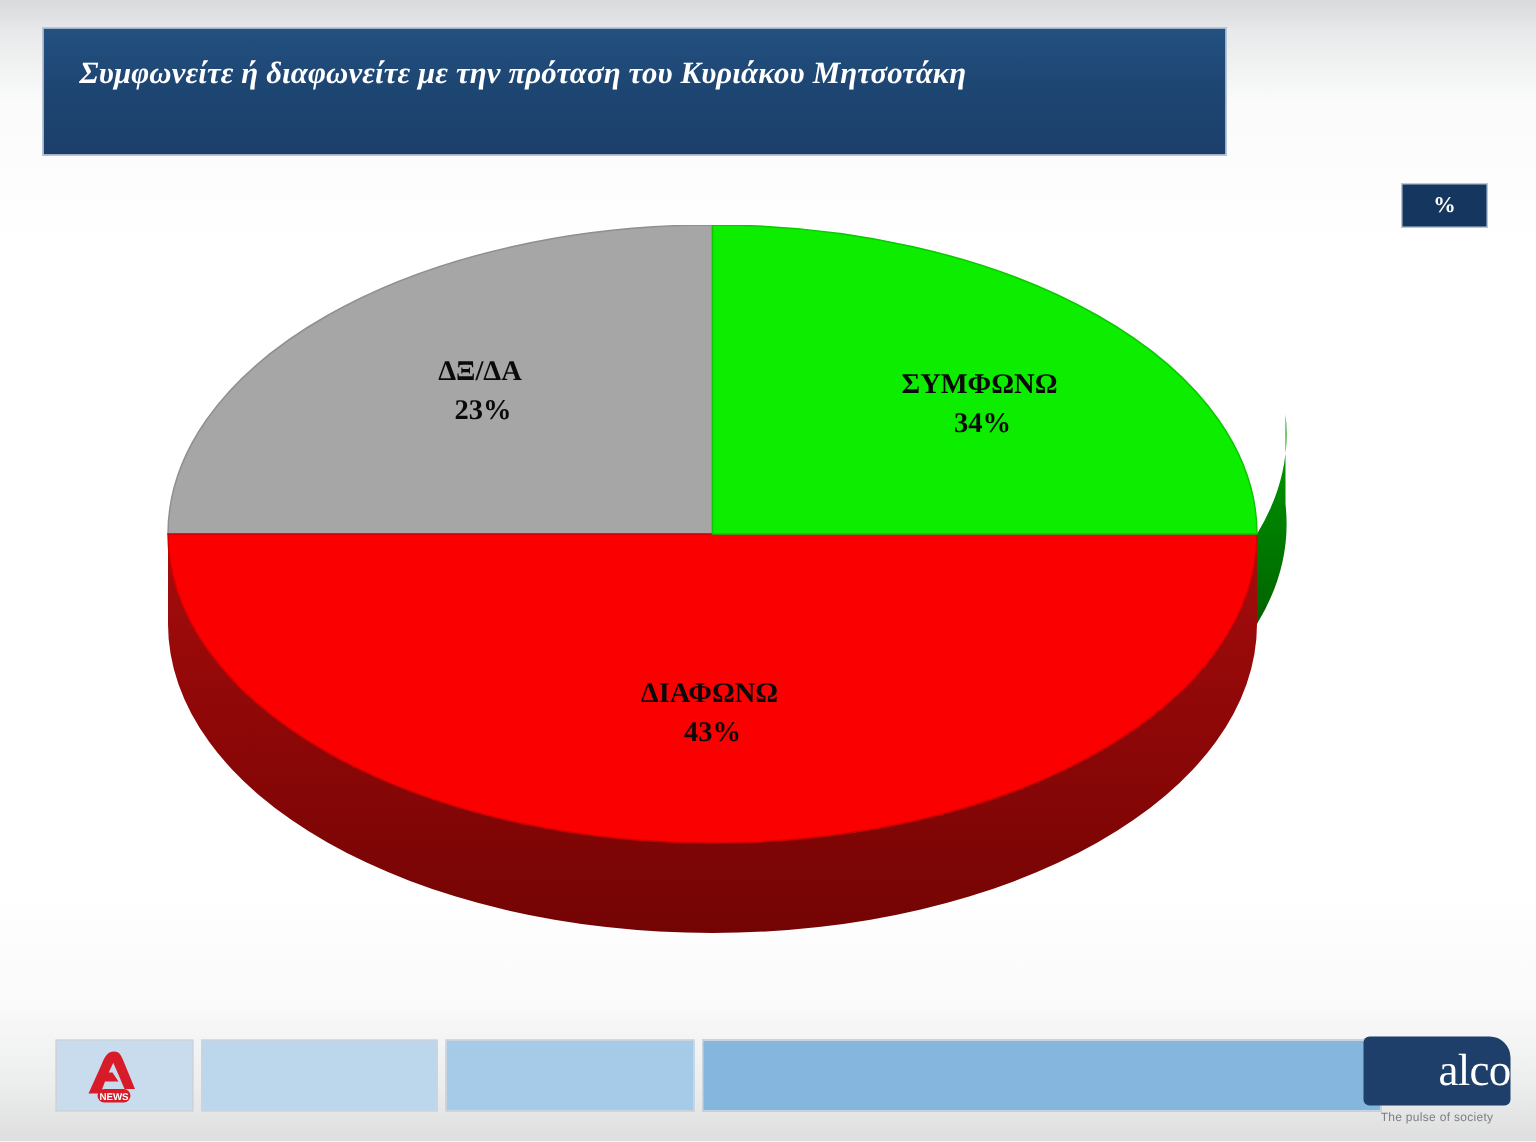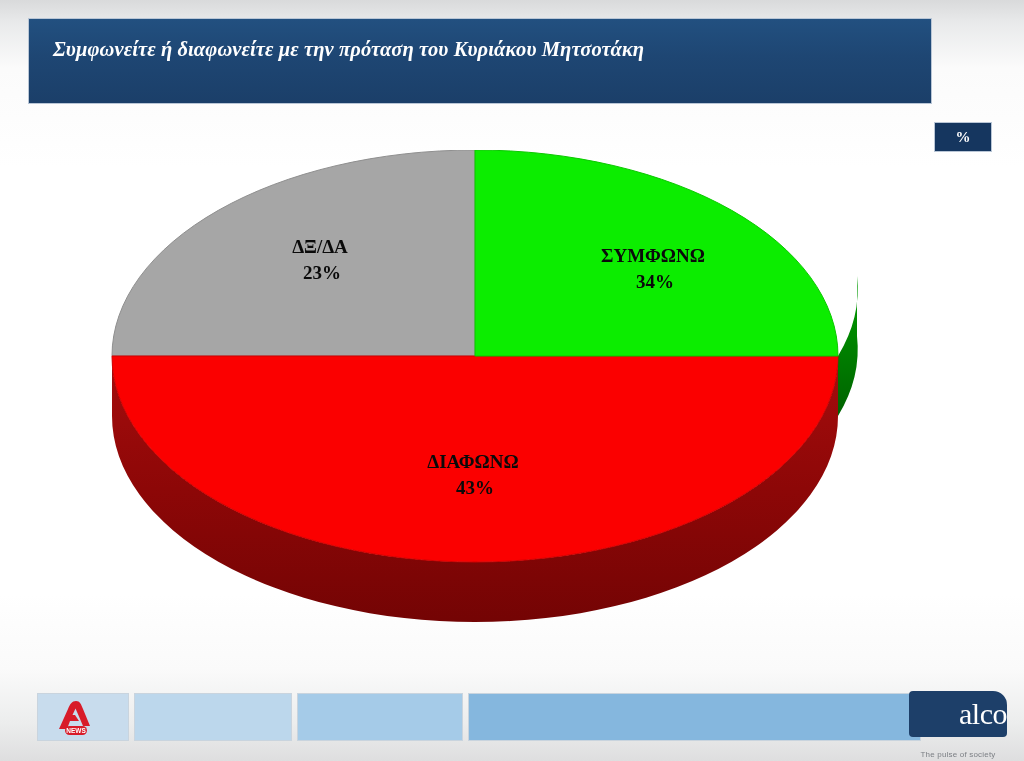--- a/index.html
+++ b/index.html
@@ -21,21 +21,21 @@
     background:
       linear-gradient(180deg, #d9dadb 0%, #e9eaeb 3%, #fbfbfb 9%, #ffffff 22%,
                       #ffffff 78%, #fafafa 88%, #eceded 95%, #dededf 100%);
   }
 
   
   .title-bar {
     position: absolute;
     left: 28px;
     top: 18px;
-    width: 904px;
+    width: 790px;
     height: 86px;
     background: linear-gradient(180deg, #225080 0%, #1e4673 45%, #1b3f69 100%);
     border: 1px solid #b9c6d6;
     box-sizing: border-box;
     padding: 16px 22px 0 24px;
   }
   .title-line {
     color: #ffffff;
     font-size: 20.5px;
     font-weight: bold;
@@ -133,21 +133,21 @@
     justify-content: flex-end;
   }
   .alco-word {
     color: #ffffff;
     font-size: 30px;
     line-height: 1;
     font-family: "Liberation Serif", "DejaVu Serif", serif;
     letter-spacing: -0.5px;
   }
   .alco-tag {
-    margin-top: 13px;
+    margin-top: 3px;
     text-align: center;
     color: #7b7f84;
     font-size: 8px;
     font-family: "Liberation Sans", sans-serif;
     letter-spacing: 0.2px;
   }
 </style>
 </head>
 <body>
 

